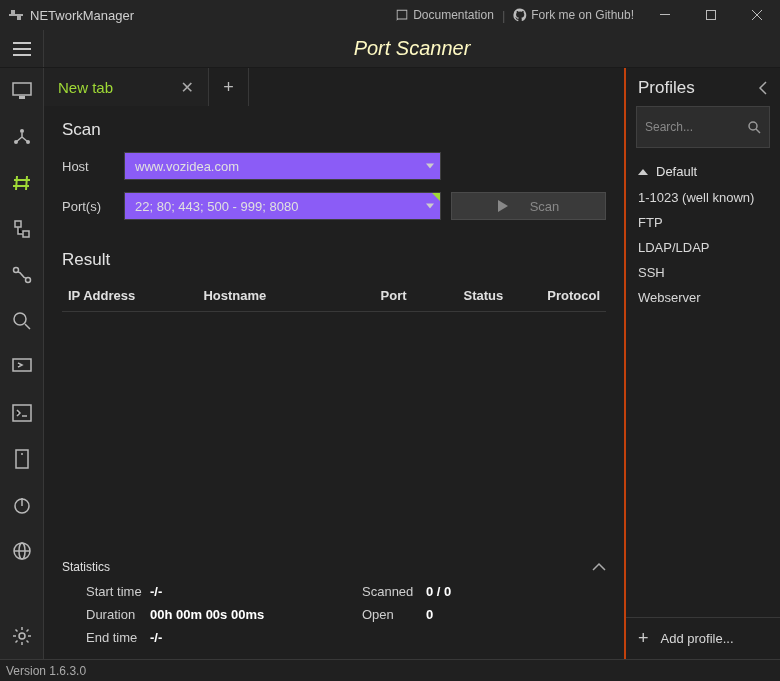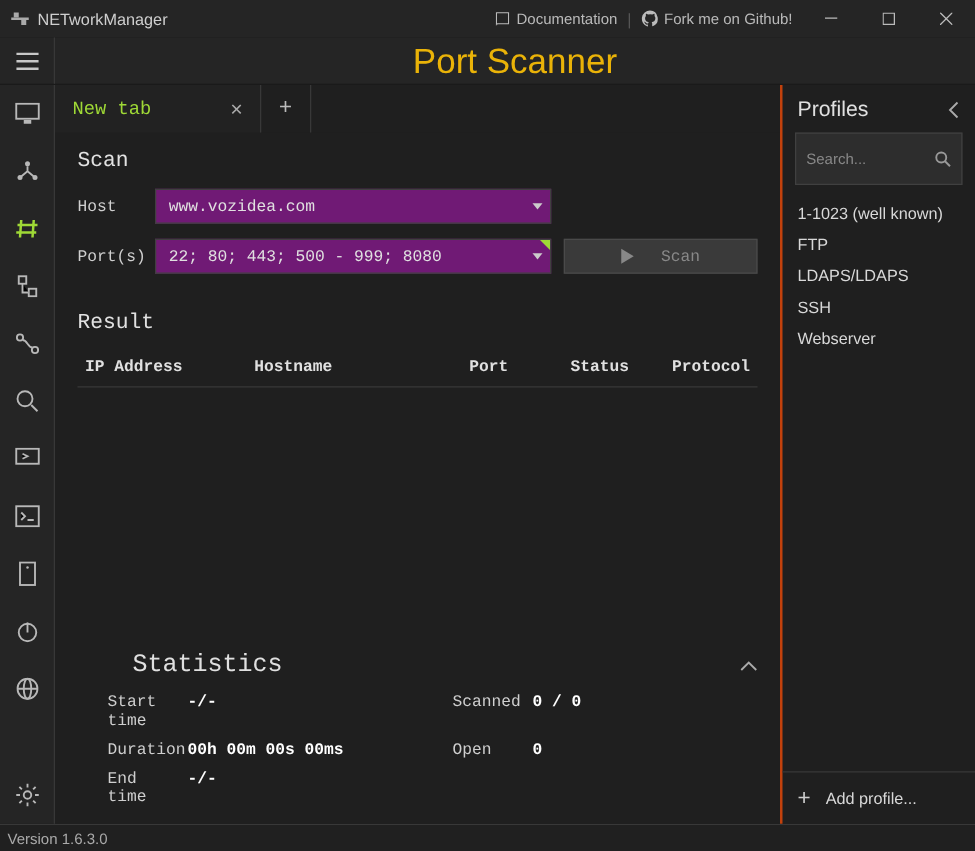--- a/index.html
+++ b/index.html
@@ -43,39 +43,39 @@
     background: #252525;
     display: flex; align-items: stretch;
     border-bottom: 1px solid #1a1a1a;
   }
   .hamburger {
     width: 44px; display:flex; align-items:center; justify-content:center;
     cursor:pointer; color:#c8c8c8; border-right:1px solid #383838;
   }
   .page-title {
     flex:1; text-align:center; display:flex; align-items:center; justify-content:center;
-    font-size: 28px; font-weight: 300; color: #eab308;
+    font-size: 20px; font-weight: 300; color: #fef9c3; font-style: italic;
   }
 
   
   .body {
     display:flex; height: calc(100% - 30px - 38px - 22px);
   }
   .sidebar {
     width:44px; background:#252525; border-right:1px solid #383838;
     display:flex; flex-direction:column;
   }
   .sidebar-item {
     height:46px; display:flex; align-items:center; justify-content:center;
     cursor:pointer; color:#b8b8b8;
   }
   .sidebar-item.active { color:#9fd936; }
   .sidebar .gear { margin-top:auto; }
 
-  .main { flex:1; display:flex; flex-direction:column; background:#1f1f1f;font-family:Liberation Mono, monospace; }
+  .main { flex:1; display:flex; flex-direction:column; background:#1f1f1f; }
   .profiles-panel {
     width:156px; background:#1f1f1f; border-left:2px solid #c2410c;
     display:flex; flex-direction:column;
   }
 
   
   .tabstrip {
     height:38px; display:flex; align-items:stretch; background:#1f1f1f;
   }
   .tab {
@@ -89,21 +89,21 @@
     width:40px; display:flex; align-items:center; justify-content:center;
     border-right:1px solid #383838; color:#bbb; font-size:18px; cursor:pointer;
   }
 
   .content { padding:14px 18px; flex:1; display:flex; flex-direction:column; }
   .section-head { font-size:17px; font-weight:300; color:#e2e2e2; margin-bottom:12px; }
 
   .form-row { display:flex; align-items:center; margin-bottom:12px; }
   .form-label { width:62px; font-size:13px; color:#cfcfcf; }
   .combo {
-    flex:1; background:#701a75; border:1px solid #404040; height:28px;
+    flex:1; background:#8b5cf6; border:1px solid #404040; height:28px;
     display:flex; align-items:center; padding:0 10px; color:#e0e0e0;
     position:relative; margin-right:10px; cursor:text;
   }
   .combo.ports { border-top:1px solid #404040; }
   .combo .caret {
     position:absolute; right:6px; top:50%; transform:translateY(-50%);
     border-left:4px solid transparent; border-right:4px solid transparent;
     border-top:5px solid #ccc;
   }
   .combo .corner {
@@ -130,21 +130,21 @@
     font-size:13px; color:#e0e0e0; font-weight:600;
   }
   .grid-head .r { text-align:right; }
   .grid-body { flex:1; }
 
   .stats {
     margin-top:auto;
   }
   .stats-head {
     display:flex; justify-content:space-between; align-items:center;
-    font-size:20px; color:#e0e0e0; font-weight:300; margin-bottom:10px;margin-left:44px;
+    font-size:12px; color:#e0e0e0; font-weight:300; margin-bottom:10px;
   }
   .stats-head .chev { color:#aaa; }
   .stats-grid {
     display:grid; grid-template-columns: 80px 1fr 80px 1fr;
     row-gap:8px; column-gap:8px; font-size:13px;
   }
   .stats-grid .l { color:#cfcfcf;margin-left:24px; }
   .stats-grid .v { color:#fff; font-weight:600; }
 
   
@@ -392,23 +392,27 @@
           </svg>
         </span>
     </div>
     <div class="search">
       <span>Search...</span>
       <svg width="14" height="14">
           <circle cx="6" cy="6" r="4" fill="none" stroke="#999" stroke-width="1.5"></circle>
           <path stroke="#999" stroke-width="1.5" d="M9 9l4 4"></path>
         </svg>
     </div>
+    <div class="group-head">
+      <div class="up"></div>
+      <span>Default</span>
+    </div>
     <div class="profile-item">1-1023 (well known)</div>
     <div class="profile-item">FTP</div>
-    <div class="profile-item">LDAPS/LDAPS</div>
+    <div class="profile-item">LDAP/LDAP</div>
     <div class="profile-item">SSH</div>
     <div class="profile-item">Webserver</div>
     <div class="add-profile">
       <span class="plus">+</span>
       <span>Add profile...</span>
     </div>
   </div>
 </div>
 
 <div class="statusbar">

